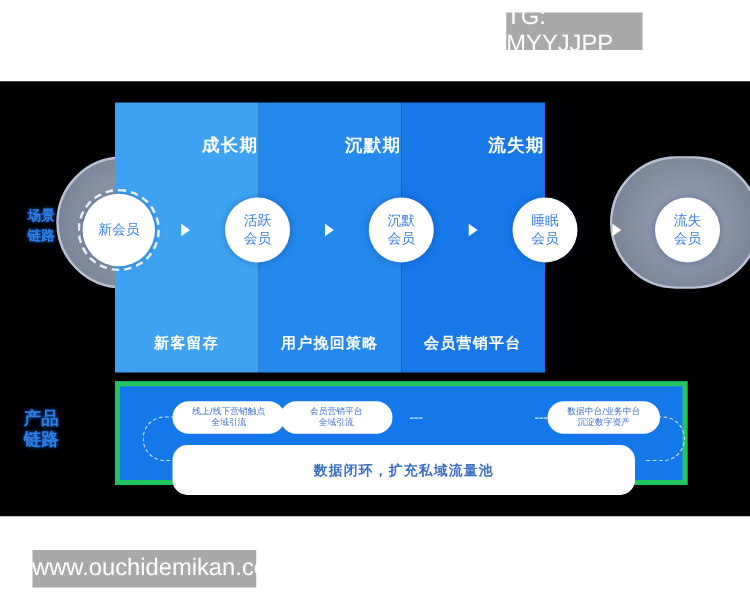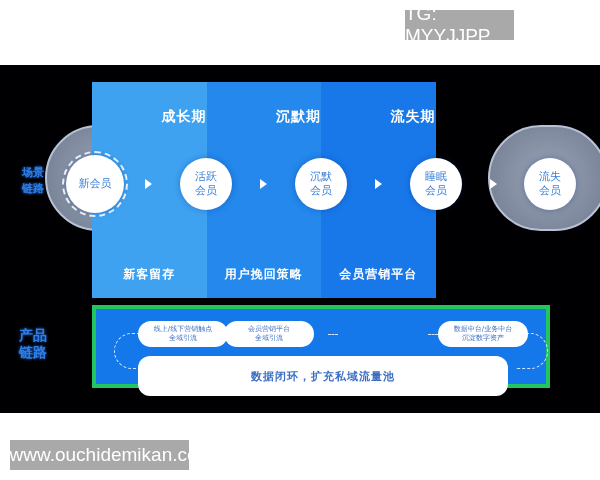--- a/index.html
+++ b/index.html
@@ -5,21 +5,21 @@
   * { box-sizing: border-box; margin: 0; padding: 0; }
   html, body { width: 600px; height: 480px; background: #ffffff; overflow: hidden; }
   body { position: relative; font-family: "DejaVu Sans", "Liberation Sans", sans-serif; }
 
   .watermark {
     position: absolute; background: #a9a9a9; color: #ffffff;
     font-family: "Liberation Sans", sans-serif; font-size: 19px;
     display: flex; align-items: center; justify-content: center;
   }
   .wm-top { left: 405px; top: 10px; width: 109px; height: 30px; }
-  .wm-bottom { left: 10px; top: 440px; width: 179px; height: 30px; padding-left: 24px; }
+  .wm-bottom { left: 26px; top: 440px; width: 179px; height: 30px; padding-left: 24px; }
 
   .panel { position: absolute; left: 0; top: 65px; width: 600px; height: 348px; background: #000003; }
 
   .side-label {
     position: absolute; color: #2f7ee6; font-size: 11px; font-weight: bold;
     line-height: 16px; text-align: center; width: 30px;
     text-shadow: 0 0 3px #1f6fe0;
   }
   .side-scene { left: 18px; top: 100px; }
   .side-product { left: 18px; top: 262px; font-size: 14px; line-height: 17px; }

